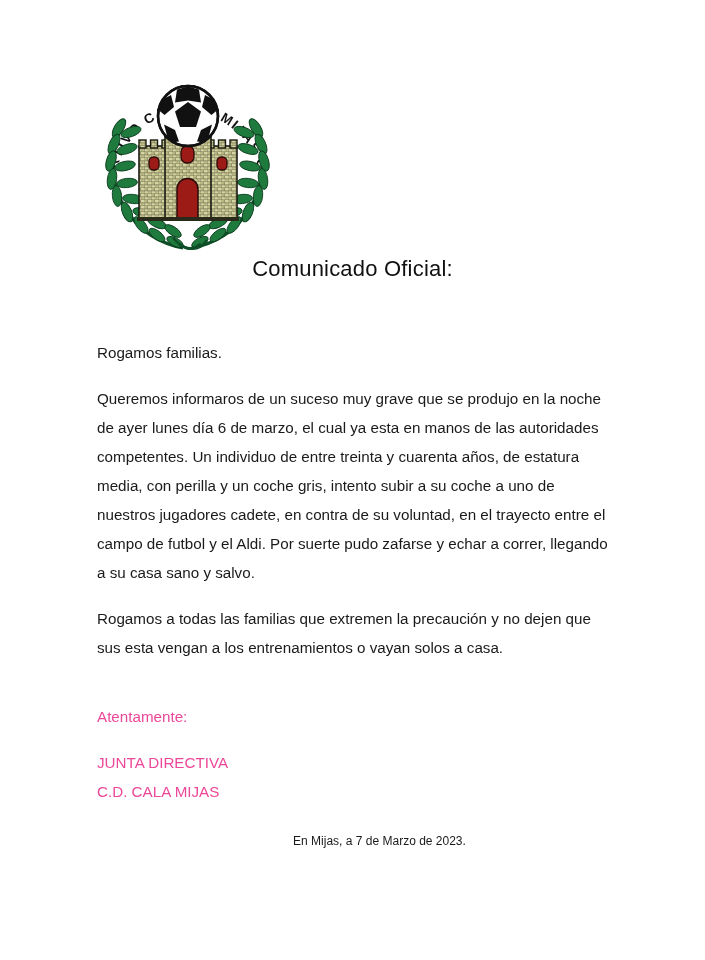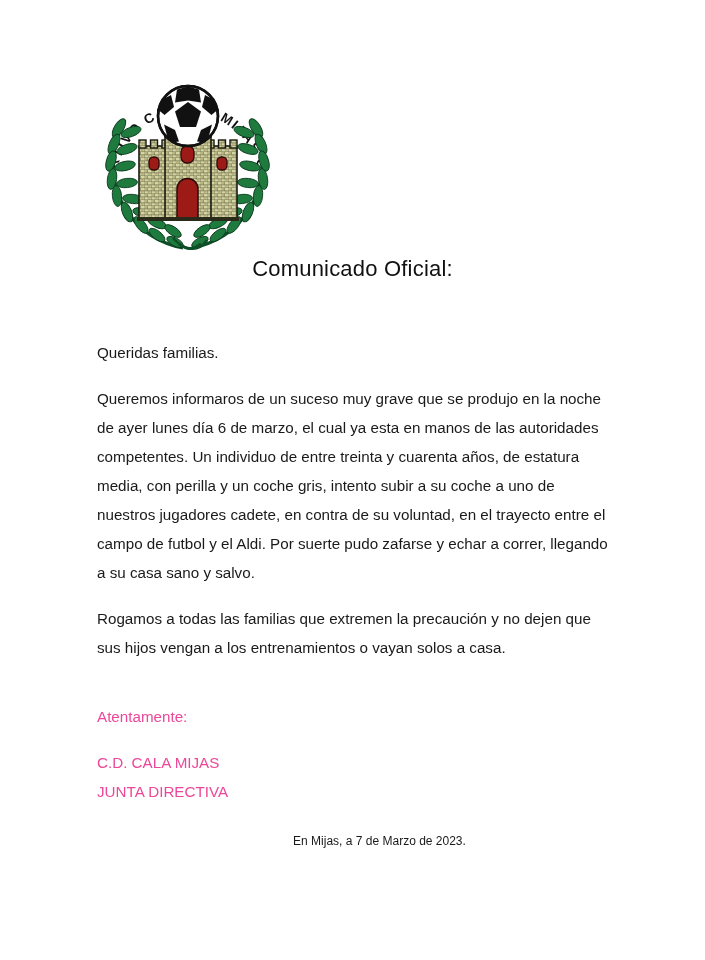--- a/index.html
+++ b/index.html
@@ -208,26 +208,26 @@
         <polygon points="72,73.5 69,62.5 80,68 84,79.5 77,80.5" fill="#111111"></polygon>
         <polygon points="114,73.5 117,62.5 106,68 102,79.5 109,80.5" fill="#111111"></polygon>
         <circle cx="93" cy="54" r="30" fill="none" stroke="#111111" stroke-width="2.6"></circle>
       </g>
     </svg>
   </div>
 
   <div class="doc-title">Comunicado Oficial:</div>
 
   <div class="body-block">
-    <p class="para salutation">Queridas familias.</p>
+    <p class="para salutation">Rogamos familias.</p>
     <p class="para">Queremos informaros de un suceso muy grave que se produjo en la noche de ayer lunes día 6 de marzo, el cual ya esta en manos de las autoridades competentes. Un individuo de entre treinta y cuarenta años, de estatura media, con perilla y un coche gris, intento subir a su coche a uno de nuestros jugadores cadete, en contra de su voluntad, en el trayecto entre el campo de futbol y el Aldi. Por suerte pudo zafarse y echar a correr, llegando a su casa sano y salvo.</p>
-    <p class="para">Rogamos a todas las familias que extremen la precaución y no dejen que sus hijos vengan a los entrenamientos o vayan solos a casa.</p>
+    <p class="para">Rogamos a todas las familias que extremen la precaución y no dejen que sus esta vengan a los entrenamientos o vayan solos a casa.</p>
   </div>
 
   <div class="sign-block">
     <div class="sign-line sign-greeting">Atentamente:</div>
+    <div class="sign-line">JUNTA DIRECTIVA</div>
     <div class="sign-line">C.D. CALA MIJAS</div>
-    <div class="sign-line">JUNTA DIRECTIVA</div>
   </div>
 
   <div class="date-line">En Mijas, a 7 de Marzo de 2023.</div>
 
 </div>
 
 </body></html>

